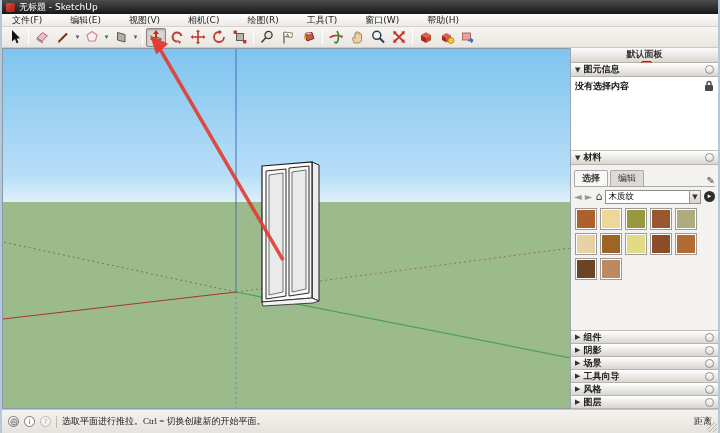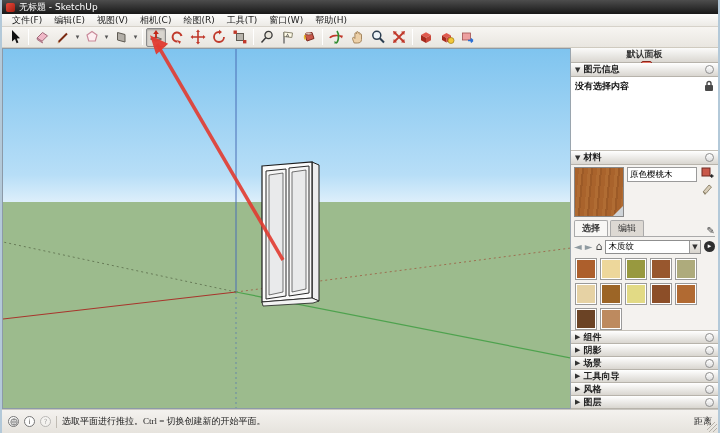--- a/index.html
+++ b/index.html
@@ -4,21 +4,21 @@
 <style>
   * { margin:0; padding:0; box-sizing:border-box; font-family:"DejaVu Sans","Liberation Sans",sans-serif; }
   body { width:720px; height:433px; overflow:hidden; background:#9db8cb; }
   .window { width:720px; height:433px; position:relative; border-left:2px solid #b3c9d9; border-right:2px solid #b3c9d9; border-bottom:2px solid #b3c9d9; background:#bef264; }
 
   
   .titlebar { height:14px; background:linear-gradient(#4d4d4d,#181818); color:#fff; display:flex; align-items:center; padding:0 4px; font-size:9px; gap:4px; }
   .logo { width:9px; height:9px; background:linear-gradient(135deg,#e8483a,#a31f12); border-radius:2px; flex:0 0 auto; }
 
   
-  .menubar { height:13px; background:linear-gradient(#fdfdfc,#eceae6); border-bottom:1px solid #d6d2ca; display:flex; align-items:center; padding-left:4px; }
+  .menubar { height:13px; background:linear-gradient(#fdfdfc,#eceae6); border-bottom:1px solid #d6d2ca; display:flex; align-items:center; padding-left:4px;gap:16px; }
   .menubar span { font-size:9px; color:#222; padding:0 6px; cursor:default; }
 
   
   .toolbar { height:21px; background:linear-gradient(#f7f5f2,#e9e6e0); border-bottom:1px solid #cfcabf; display:flex; align-items:center; padding-left:3px; gap:1px; }
   .tbtn { width:20px; height:19px; display:flex; align-items:center; justify-content:center; border:1px solid transparent; border-radius:2px; }
   .tbtn.pressed { border:1px solid #8a8a8a; background:#d9d5cf; box-shadow:inset 0 1px 2px rgba(0,0,0,.25); }
   .caret { font-size:7px; color:#555; width:7px; text-align:center; }
   .tdiv { width:1px; height:16px; background:#c9c4ba; margin:0 2px; border-right:1px solid #fff; }
   .tbtn svg { display:block; }
 
@@ -281,38 +281,20 @@
           </svg>
       </div>
 
       <div class="sechead">
         <span class="tri">▼</span>
         <span>材料</span>
         <span class="sp"></span>
         <div class="rbtn"></div>
       </div>
       <div class="mat-box">
-        <div class="mat-top">
-          <div class="swatch-preview">
-              <div class="fold"></div>
-            </div>
-          <div class="mat-name">
-            <input value="原色樱桃木" style="">
-          </div>
-          <div class="mat-side">
-            <svg width="13" height="13">
-                <rect x="1" y="1" width="8" height="8" fill="#c9584a" stroke="#6e2a22"></rect>
-                <path d="M9 9 L12.5 9 M10.7 7.2 L10.7 10.8" stroke="#222" stroke-width="1.3"></path>
-              </svg>
-            <svg width="13" height="13">
-                <path d="M2 10 L8 3 L10.5 5 L5 11.5 Z" fill="#d8cdb8" stroke="#7c7258" stroke-width=".8"></path>
-                <path d="M2 10 L4 13 L5 11.5 Z" fill="#8a8066"></path>
-              </svg>
-          </div>
-        </div>
         <div class="tabs">
           <div class="tab active">选择</div>
           <div class="tab">编辑</div>
           <span class="sp"></span>
           <span style="font-size:10px;color:#444">✎</span>
         </div>
         <div class="navrow">
           <span class="navarrow">◄</span>
           <span class="navarrow">►</span>
           <span class="home">⌂</span>

